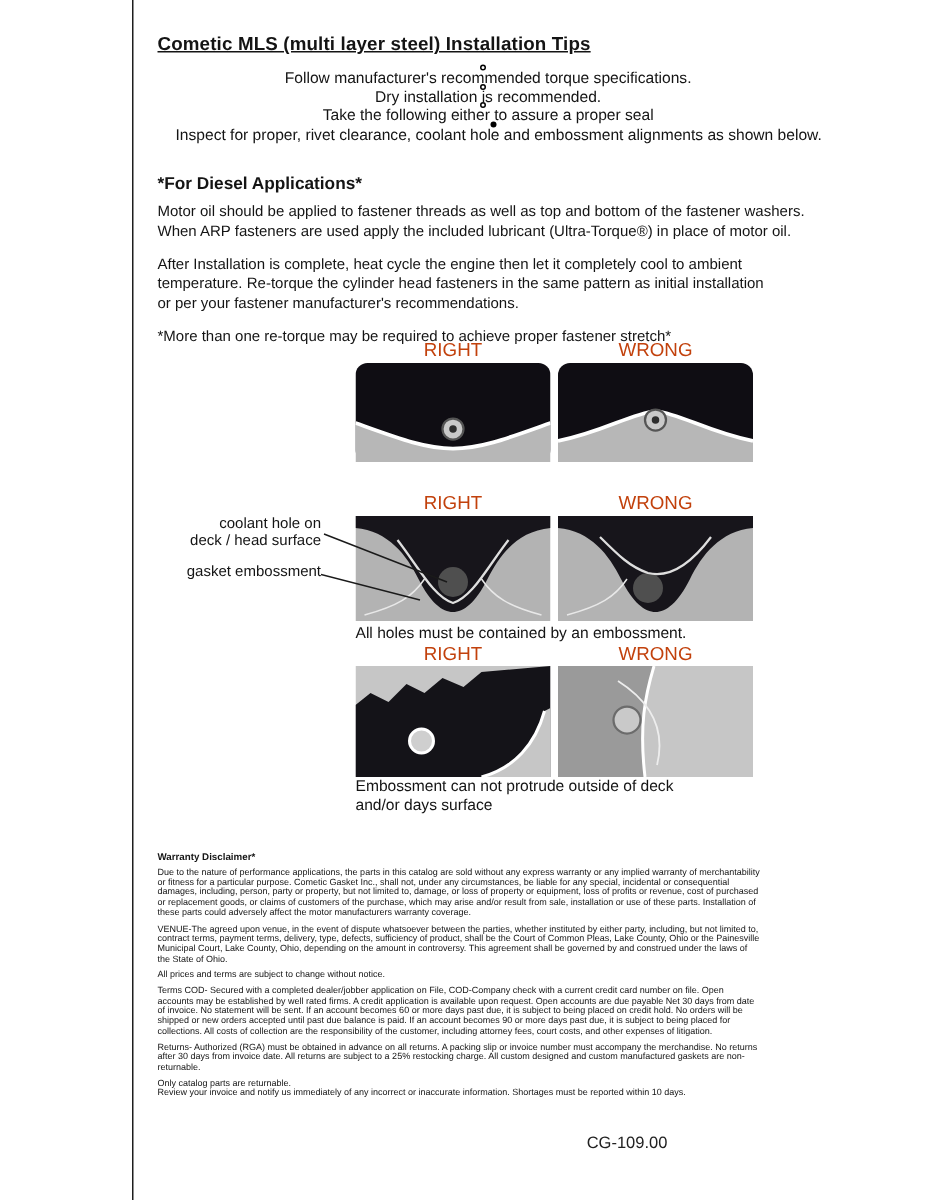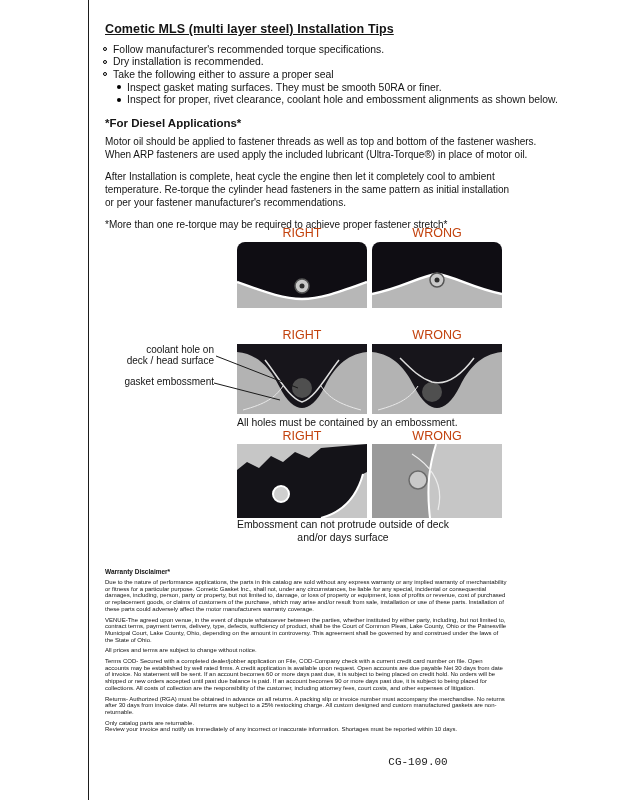--- a/index.html
+++ b/index.html
@@ -4,45 +4,45 @@
 <style>
   * { margin:0; padding:0; box-sizing:border-box; }
   html,body { background:#ffffff; }
   body { font-family:"Liberation Sans", sans-serif; color:#141414; }
   .page { position:relative; width:618px; height:800px; background:#ffffff; overflow:hidden;padding-left:12px; }
   .spine { position:absolute; left:88px; top:0; width:1px; height:800px; background:#1d1d1d; }
 
   .title { position:absolute; left:105px; top:22px; font-size:12.5px; font-weight:bold; text-decoration:underline; letter-spacing:.1px; }
 
   .tips { position:absolute; left:103px; top:43px; font-size:10.4px; }
-  .tip-row { display:flex; align-items:center; height:12.6px; }
+  .tip-row { display:flex; align-items:center; height:12.6px;flex-direction:column; }
   .tip-row.sub { margin-left:14px; }
   .b-hollow { width:4px; height:4px; border:1px solid #000; border-radius:50%; margin-right:6px; flex:0 0 auto; }
   .b-solid  { width:4px; height:4px; background:#000; border-radius:50%; margin-right:6px; flex:0 0 auto; }
 
   .diesel-head { position:absolute; left:105px; top:117px; font-size:11.5px; font-weight:bold;text-align:center; }
   .diesel-body { position:absolute; left:105px; top:136px; font-size:10px; }
   .diesel-body .ln { height:13px; }
   .diesel-body .gap { height:9px; }
 
   .dg-label { position:absolute; width:130px; text-align:center; font-size:12.5px; color:#c2410c; }
   .dg-img { position:absolute; width:130px; }
   .dg-caption { position:absolute; left:237px; font-size:10.4px; }
-  .dg-caption .ln { height:13px;text-align:center; }
+  .dg-caption .ln { height:13px; }
 
   .callout-coolant { position:absolute; left:118px; top:344px; width:96px; text-align:right; font-size:10px; line-height:11px; }
   .callout-emboss  { position:absolute; left:100px; top:376px; width:114px; text-align:right; font-size:10px; line-height:11px; }
   .leaders { position:absolute; left:214px; top:348px; pointer-events:none; }
 
   .disclaimer { position:absolute; left:105px; top:568px; width:402px; }
   .disclaimer h3 { font-size:6.5px; font-weight:bold; margin-bottom:4px; }
   .disclaimer p { font-size:6px; line-height:6.7px; margin-bottom:4px; text-align:left; }
   .disclaimer p.tight { margin-bottom:0; }
 
-  .footer { position:absolute; left:338px; top:756px; width:160px; text-align:center; font-size:11px; color:#222;font-family:Liberation Mono, monospace; }
+  .footer { position:absolute; left:338px; top:756px; width:160px; text-align:center; font-size:11px; color:#222; }
 </style>
 </head>
 <body>
 
 <div class="page">
   <div class="spine"></div>
 
   <div class="title">Cometic MLS (multi layer steel) Installation Tips</div>
 
   <div class="tips">
@@ -50,24 +50,20 @@
       <span class="b-hollow"></span>
       <span>Follow manufacturer's recommended torque specifications.</span>
     </div>
     <div class="tip-row">
       <span class="b-hollow"></span>
       <span>Dry installation is recommended.</span>
     </div>
     <div class="tip-row">
       <span class="b-hollow"></span>
       <span>Take the following either to assure a proper seal</span>
-    </div>
-    <div class="tip-row sub">
-      <span class="b-solid"></span>
-      <span>Inspect gasket mating surfaces.  They must be smooth 50RA or finer.</span>
     </div>
     <div class="tip-row sub">
       <span class="b-solid"></span>
       <span>Inspect for proper, rivet clearance, coolant hole and embossment alignments as shown below.</span>
     </div>
   </div>
 
   <div class="diesel-head">*For Diesel Applications*</div>
 
   <div class="diesel-body">

